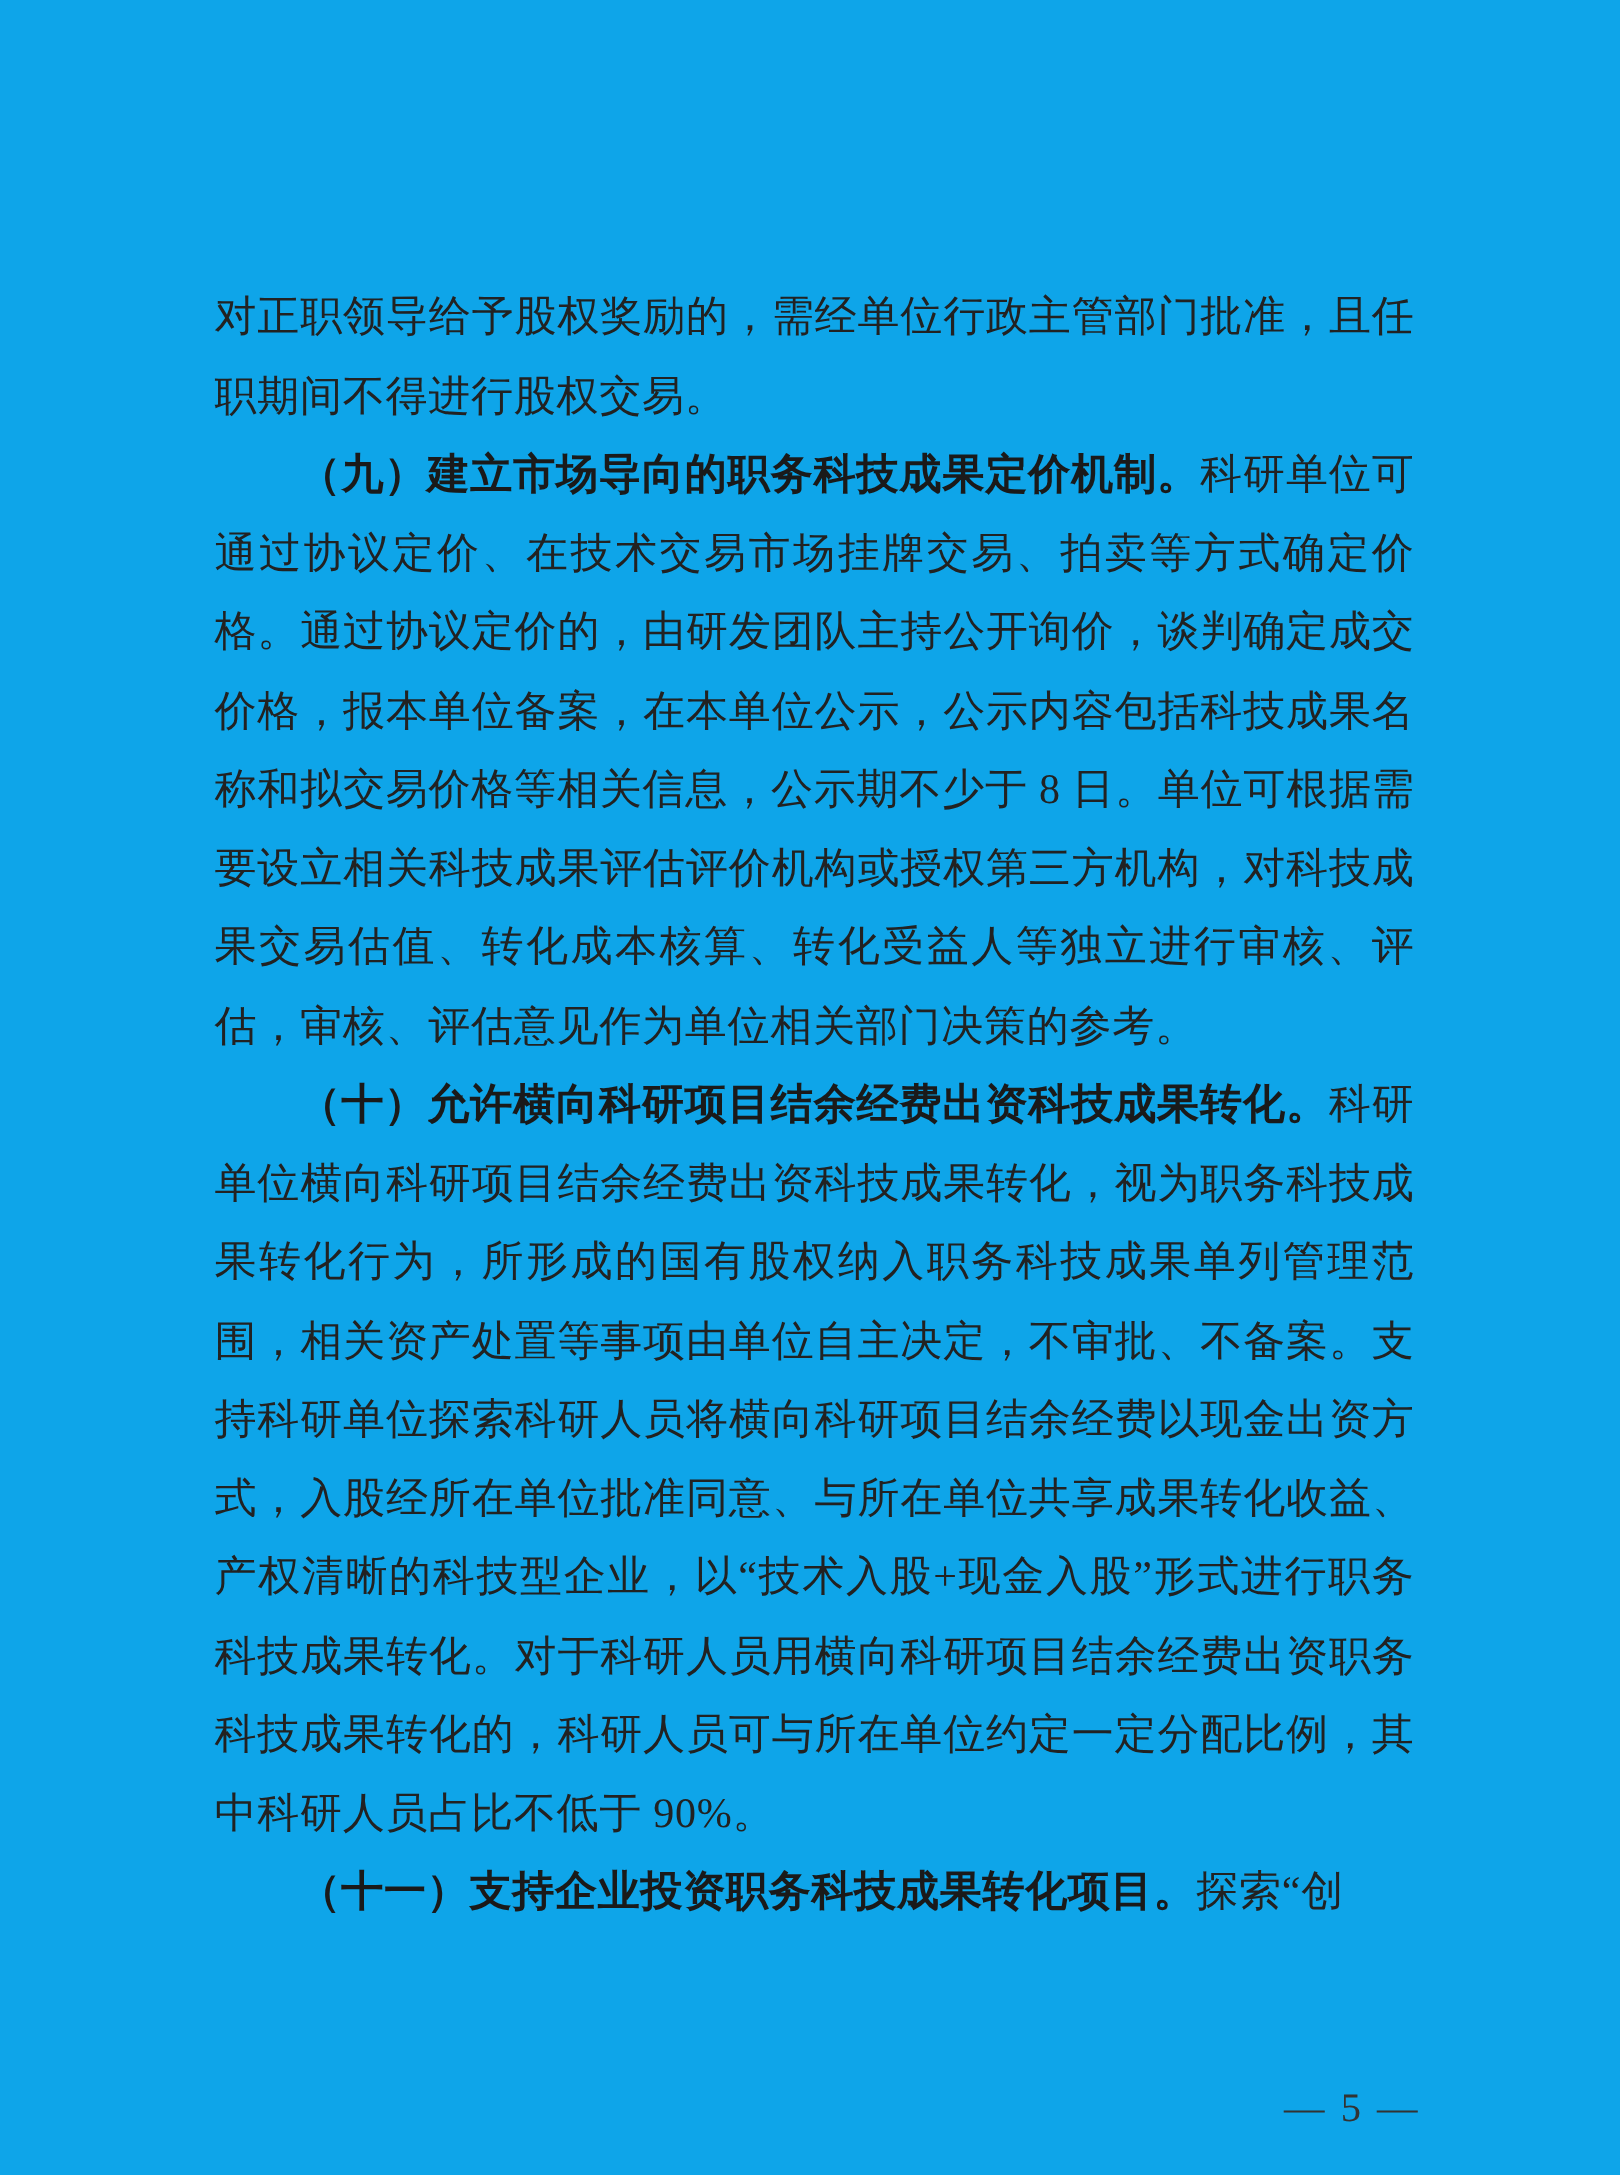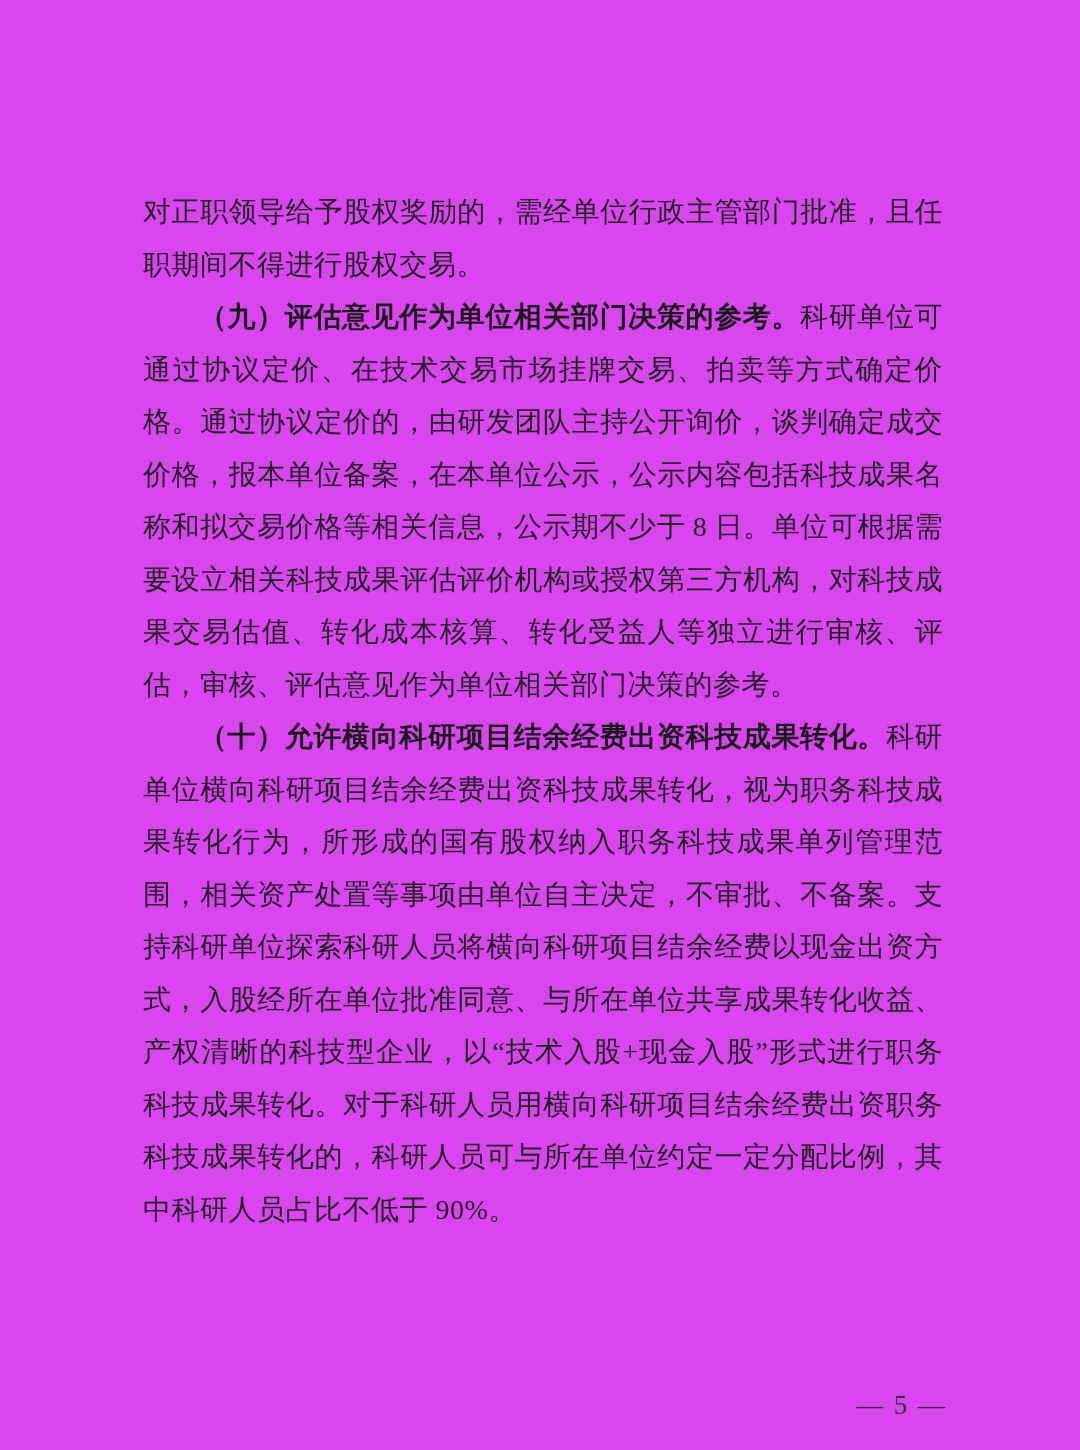--- a/index.html
+++ b/index.html
@@ -4,21 +4,21 @@
 <style>
   html, body {
     margin: 0;
     padding: 0;
     background: #ffffff;
   }
   .page {
     position: relative;
     width: 1080px;
     height: 1450px;
-    background: #d946ef;
+    background: #0ea5e9;
     overflow: hidden;
     font-family: "Liberation Serif", serif;
     color: #222222;
   }
   .content {
     position: absolute;
     left: 143px;
     top: 186px;
     width: 800px;
   }
@@ -64,24 +64,27 @@
 
 <div class="page">
   <div class="content">
 
     <p class="body-para">
       <span>对正职领导给予股权奖励的，需经单位行政主管部门批准，且任职期间不得进行股权交易。</span>
     </p>
 
 
     <p class="body-para indent">
-      <span class="clause-lead">（九）评估意见作为单位相关部门决策的参考。</span><span>科研单位可通过协议定价、在技术交易市场挂牌交易、拍卖等方式确定价格。通过协议定价的，由研发团队主持公开询价，谈判确定成交价格，报本单位备案，在本单位公示，公示内容包括科技成果名称和拟交易价格等相关信息，公示期不少于 8 日。单位可根据需要设立相关科技成果评估评价机构或授权第三方机构，对科技成果交易估值、转化成本核算、转化受益人等独立进行审核、评估，审核、评估意见作为单位相关部门决策的参考。</span>
+      <span class="clause-lead">（九）建立市场导向的职务科技成果定价机制。</span><span>科研单位可通过协议定价、在技术交易市场挂牌交易、拍卖等方式确定价格。通过协议定价的，由研发团队主持公开询价，谈判确定成交价格，报本单位备案，在本单位公示，公示内容包括科技成果名称和拟交易价格等相关信息，公示期不少于 8 日。单位可根据需要设立相关科技成果评估评价机构或授权第三方机构，对科技成果交易估值、转化成本核算、转化受益人等独立进行审核、评估，审核、评估意见作为单位相关部门决策的参考。</span>
     </p>
 
     <p class="body-para indent">
       <span class="clause-lead">（十）允许横向科研项目结余经费出资科技成果转化。</span><span>科研单位横向科研项目结余经费出资科技成果转化，视为职务科技成果转化行为，所形成的国有股权纳入职务科技成果单列管理范围，相关资产处置等事项由单位自主决定，不审批、不备案。支持科研单位探索科研人员将横向科研项目结余经费以现金出资方式，入股经所在单位批准同意、与所在单位共享成果转化收益、产权清晰的科技型企业，以“技术入股+现金入股”形式进行职务科技成果转化。对于科研人员用横向科研项目结余经费出资职务科技成果转化的，科研人员可与所在单位约定一定分配比例，其中科研人员占比不低于 90%。</span>
     </p>
 
+    <p class="body-para indent">
+      <span class="clause-lead">（十一）支持企业投资职务科技成果转化项目。</span><span>探索“创</span>
+    </p>
 
   </div>
 
   <div class="footer">— 5 —</div>
 </div>
 
 </body></html>

